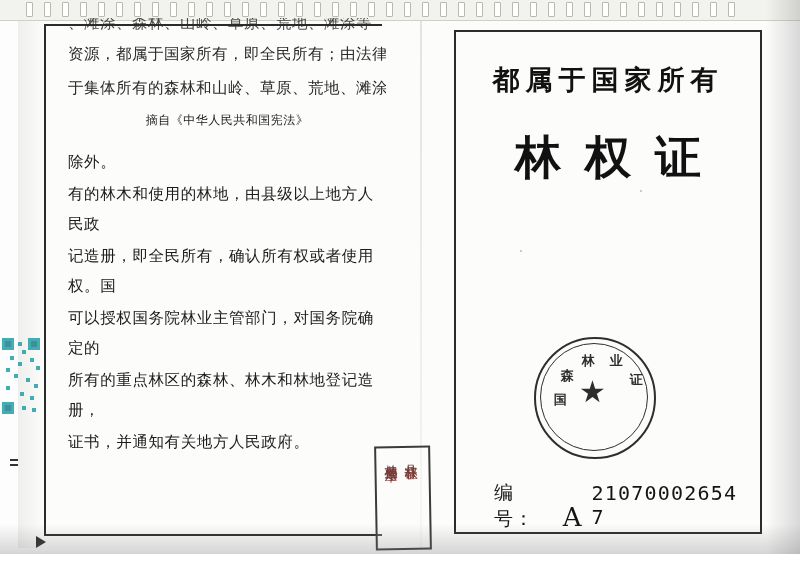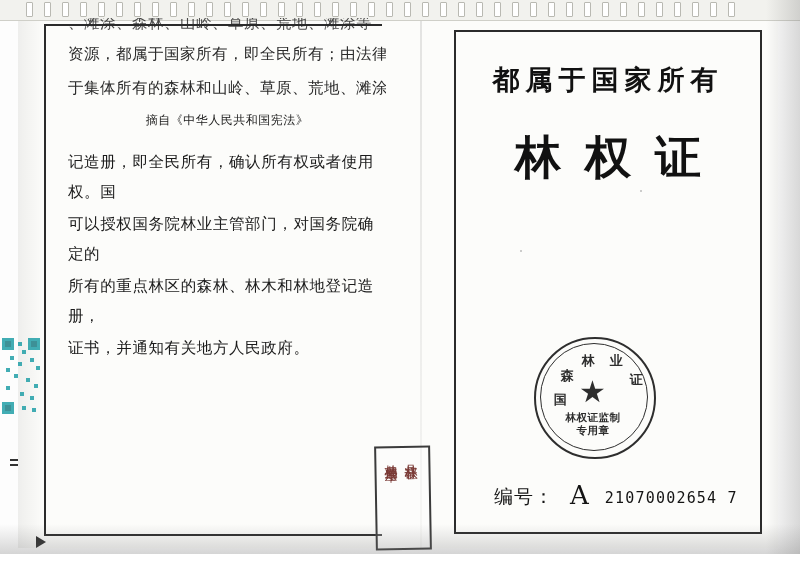--- a/index.html
+++ b/index.html
@@ -211,34 +211,34 @@
     letter-spacing: 0.5px;
   }
 
   
   .serial {
     position: absolute;
     left: 38px;
     top: 448px;
     display: flex;
     align-items: flex-end;
-    gap: 16px;
+    gap: 10px;
     color: #141414;
   }
   .serial .label {
     font-size: 19px;
     letter-spacing: 1px;
     font-family: "DejaVu Sans", sans-serif;
   }
   .serial .prefix {
     font-size: 26px;
     font-family: "DejaVu Serif", serif;
   }
   .serial .digits {
-    font-size: 15px;
+    font-size: 20px;
     letter-spacing: 1.2px;
     font-family: "DejaVu Sans Mono", monospace;
     padding-bottom: 3px;
   }
 
   
   .qr-block {
     position: absolute;
     left: 2px;
     top: 338px;
@@ -361,20 +361,22 @@
   <div class="half half-left">
     <div class="frame"></div>
 
     <div class="left-text">
       <div class="clip-line cut">、滩涂、森林、山岭、草原、荒地、滩涂等</div>
       <div class="clip-line" style="margin-top:14px">资源，都属于国家所有，即全民所有；由法律规</div>
       <div class="clip-line" style="margin-top:14px">于集体所有的森林和山岭、草原、荒地、滩涂除</div>
 
       <div class="source-line first">摘自《中华人民共和国宪法》</div>
 
+      <p class="para">除外。</p>
+      <p class="para">有的林木和使用的林地，由县级以上地方人民政</p>
       <p class="para">记造册，即全民所有，确认所有权或者使用权。国</p>
       <p class="para">可以授权国务院林业主管部门，对国务院确定的</p>
       <p class="para">所有的重点林区的森林、林木和林地登记造册，</p>
       <p class="para">证书，并通知有关地方人民政府。</p>
 
     </div>
 
     <div class="vstamp">
       <div class="vtext c1">林业局专用章</div>
       <div class="vtext c2">县林权证</div>
@@ -413,24 +415,20 @@
 
       <div class="seal">
         <div class="ring-outer"></div>
         <div class="ring-inner"></div>
         <div class="star"></div>
         <div class="arc-char" style="transform: rotate(-48deg) translate(0,-46px) rotate(48deg);">森</div>
         <div class="arc-char" style="transform: rotate(-16deg) translate(0,-48px) rotate(16deg);">林</div>
         <div class="arc-char" style="transform: rotate(18deg) translate(0,-48px) rotate(-18deg);">业</div>
         <div class="arc-char" style="transform: rotate(52deg) translate(0,-44px) rotate(-52deg);">证</div>
         <div class="arc-char" style="transform: rotate(-80deg) translate(0,-42px) rotate(80deg);">国</div>
-        <div class="seal-sub">
-          <div>林权证监制</div>
-          <div>专用章</div>
-        </div>
       </div>
 
       <div class="serial">
         <span class="label">编号：</span>
         <span class="prefix">A</span>
         <span class="digits">21070002654 7</span>
       </div>
 
     </div>
   </div>

